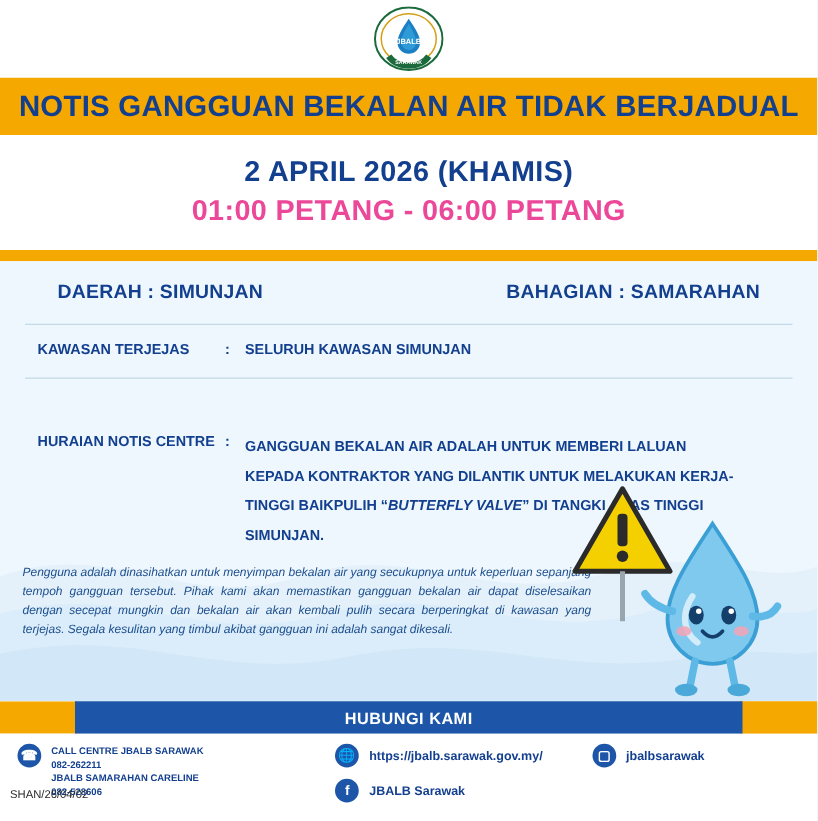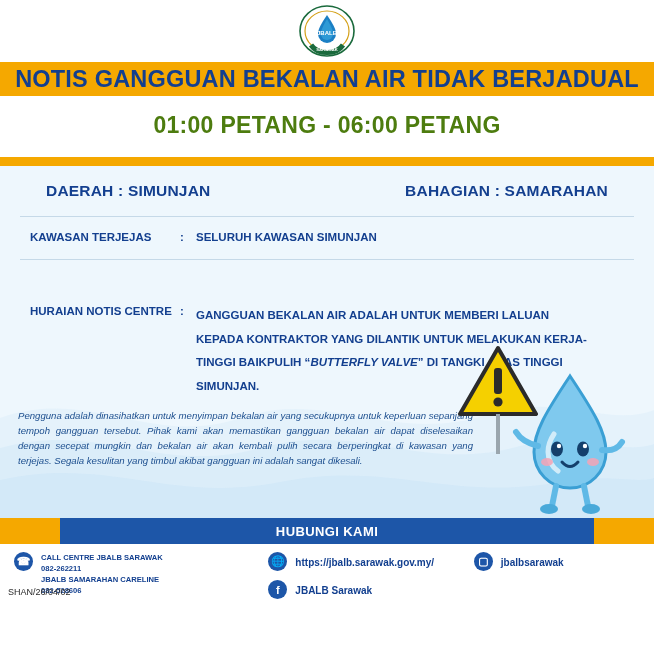--- a/index.html
+++ b/index.html
@@ -17,21 +17,21 @@
     height:62px;background:#ffffff;position:relative;
     display:flex;align-items:center;justify-content:center;
   }
   .logo{
     width:56px;height:52px;position:relative;display:block;
   }
 
   
   .title-band{
     background:#f5a800;
-    height:34px;
+    height:46px;
     display:flex;align-items:center;justify-content:center;
   }
   .title-band h1{
     margin:0;
     font-size:23.5px;
     font-weight:bold;
     color:#133f8f;
     letter-spacing:.2px;
     white-space:nowrap;
   }
@@ -40,21 +40,21 @@
   .date-band{
     background:#ffffff;
     padding:14px 0 16px 0;
     text-align:center;
   }
   .date-band .d1{
     font-size:23px;font-weight:bold;color:#133f8f;letter-spacing:.3px;
     line-height:1.35;
   }
   .date-band .d2{
-    font-size:23px;font-weight:bold;color:#4d7c0f;letter-spacing:.3px;
+    font-size:23px;font-weight:bold;color:#ec4899;letter-spacing:.3px;
     line-height:1.35;
   }
 
   
   .orange-rule{height:9px;background:#f5a800;}
 
   
   .body-area{
     position:relative;
     background:#eef7fd;
@@ -187,20 +187,21 @@
         <text x="28" y="46" text-anchor="middle" font-family="Liberation Sans, sans-serif" font-size="4.2" font-weight="bold" fill="#ffffff">SARAWAK</text>
       </svg>
     </div>
   </div>
 
   <div class="title-band">
     <h1>NOTIS GANGGUAN BEKALAN AIR TIDAK BERJADUAL</h1>
   </div>
 
   <div class="date-band">
+    <div class="d1">2 APRIL 2026 (KHAMIS)</div>
     <div class="d2">01:00 PETANG - 06:00 PETANG</div>
   </div>
 
   <div class="orange-rule"></div>
 
   <div class="body-area">
 
     <svg class="wave-bg" viewBox="0 0 654 220" preserveAspectRatio="none">
       <path d="M0,120 C90,88 150,150 240,120 C330,90 390,148 490,116 C560,94 610,130 654,112 L654,220 L0,220 Z" fill="#cfe7f7" opacity=".55"></path>
       <path d="M0,150 C100,122 160,178 260,150 C360,122 420,176 520,148 C580,132 620,158 654,146 L654,220 L0,220 Z" fill="#bfdff4" opacity=".55"></path>

